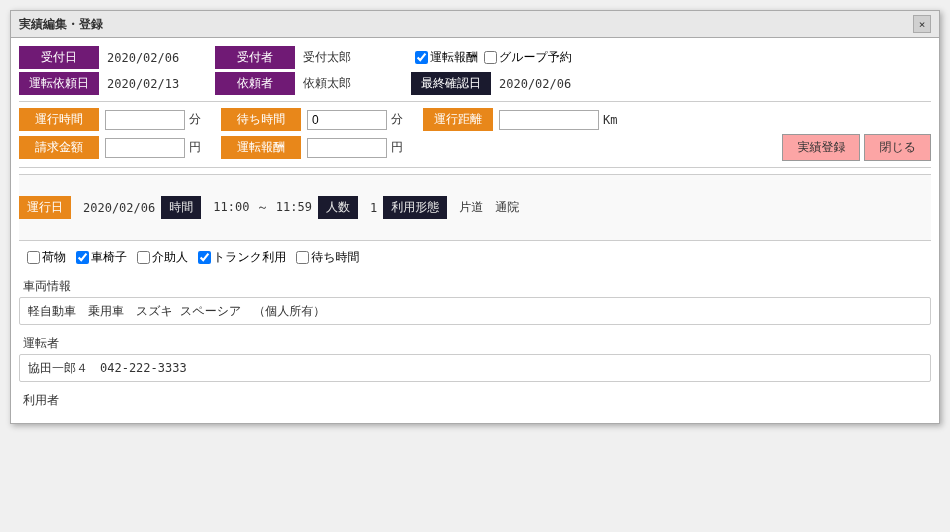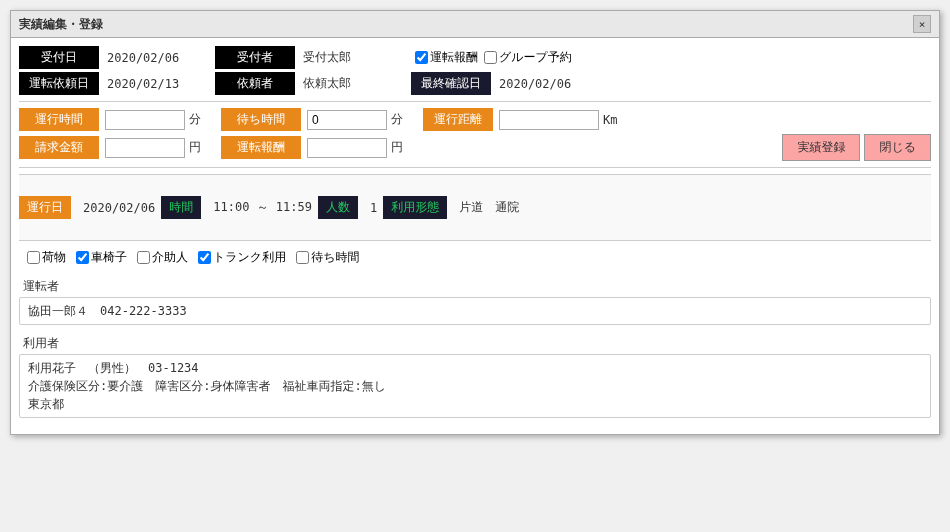--- a/index.html
+++ b/index.html
@@ -40,21 +40,21 @@
       display: flex;
       align-items: center;
       justify-content: center;
       font-size: 11px;
       color: #333;
     }
     .window-body {
       padding: 8px;
     }
     .label-cell {
-      background: #000000;
+      background: #701a75;
       color: #fff;
       padding: 3px 8px;
       min-width: 80px;
       text-align: center;
       font-size: 12px;
       white-space: nowrap;
     }
     .label-cell.orange {
       background: #e8871a;
       color: #fff;
@@ -125,21 +125,21 @@
     .op-label {
       background: #e8871a;
       color: #fff;
       padding: 3px 8px;
       font-size: 12px;
       white-space: nowrap;
       margin-right: 6px;
     }
     .op-label.dark {
       background: #1a1a2e;
-      color: #22c55e;
+      color: #e5e5e5;
     }
     .op-value {
       padding: 2px 6px;
       font-size: 12px;
       color: #333;
     }
     
     .options-row {
       display: flex;
       align-items: flex-start;
@@ -291,33 +291,32 @@
       <div class="checkbox-item">
         <input type="checkbox" checked="" style="">
         <span>トランク利用</span>
       </div>
       <div class="checkbox-item">
         <input type="checkbox" style="">
         <span>待ち時間</span>
       </div>
     </div>
 
+    <div style="margin-bottom:4px;">
+      <div class="section-title">車両情報</div>
+      <div class="section-box">
+        <div class="section-content">軽自動車　乗用車　スズキ スペーシア　（個人所有）</div>
+      </div>
+    </div>
 
     <div style="margin-bottom:4px;">
       <div class="section-title">運転者</div>
       <div class="section-box">
         <div class="section-content">協田一郎４　042-222-3333</div>
       </div>
     </div>
 
     <div style="margin-bottom:4px;">
       <div class="section-title">利用者</div>
-      <div class="section-box">
-        <div class="section-content">
-          <div>利用花子　（男性）　03-1234</div>
-          <div>介護保険区分:要介護　障害区分:身体障害者　福祉車両指定:無し</div>
-          <div>東京都</div>
-        </div>
-      </div>
     </div>
 
   </div>
 </div>
 
 </body></html>

